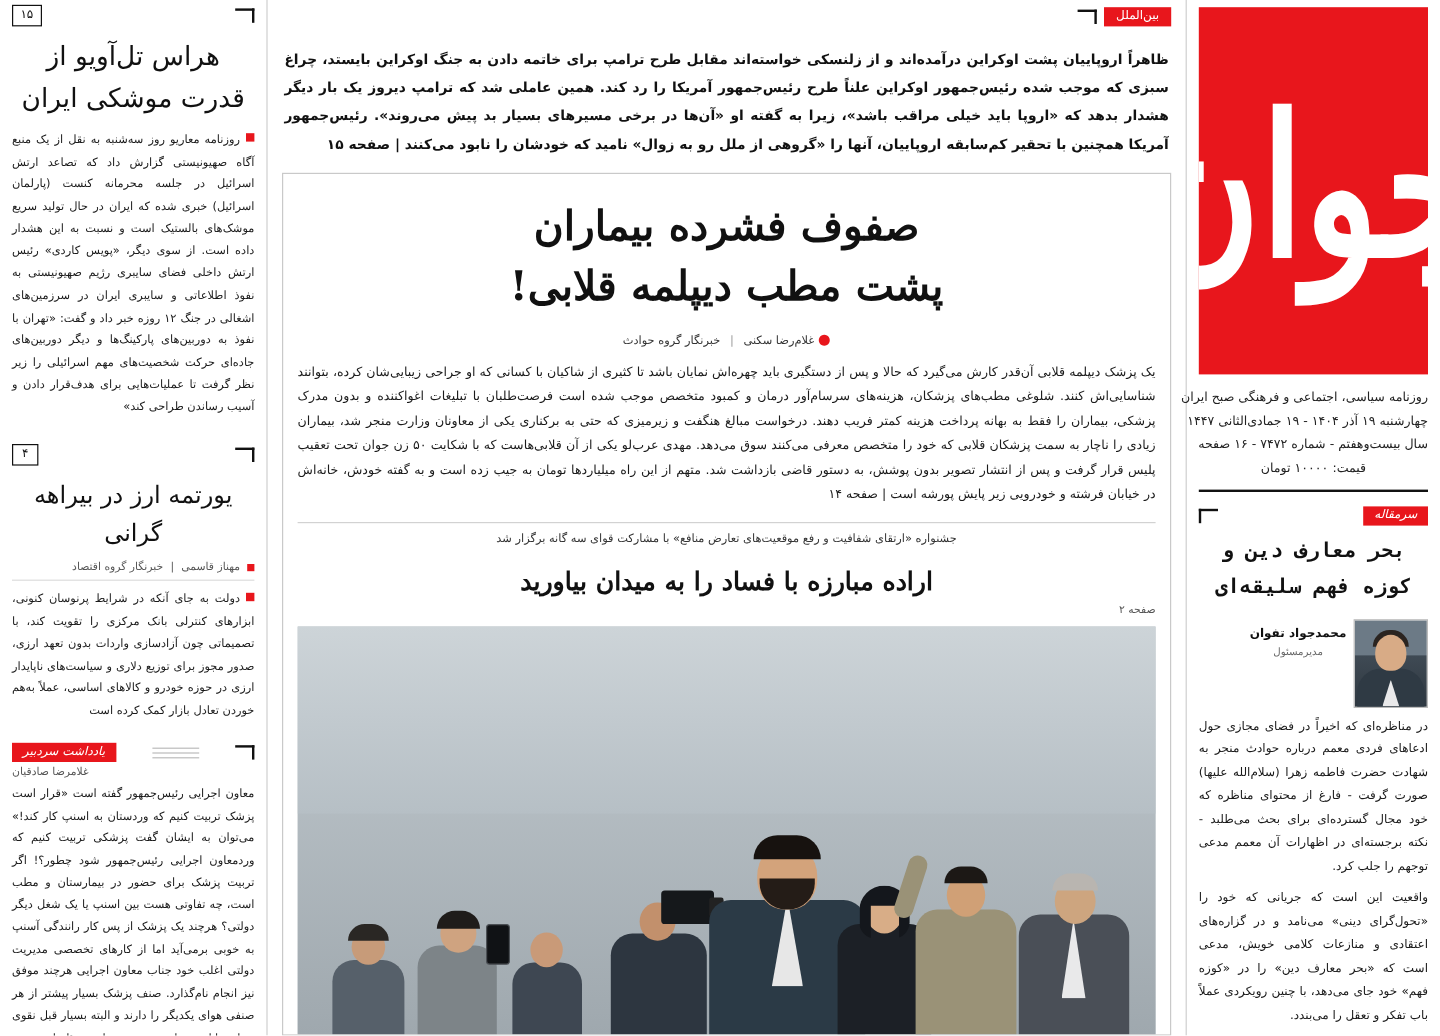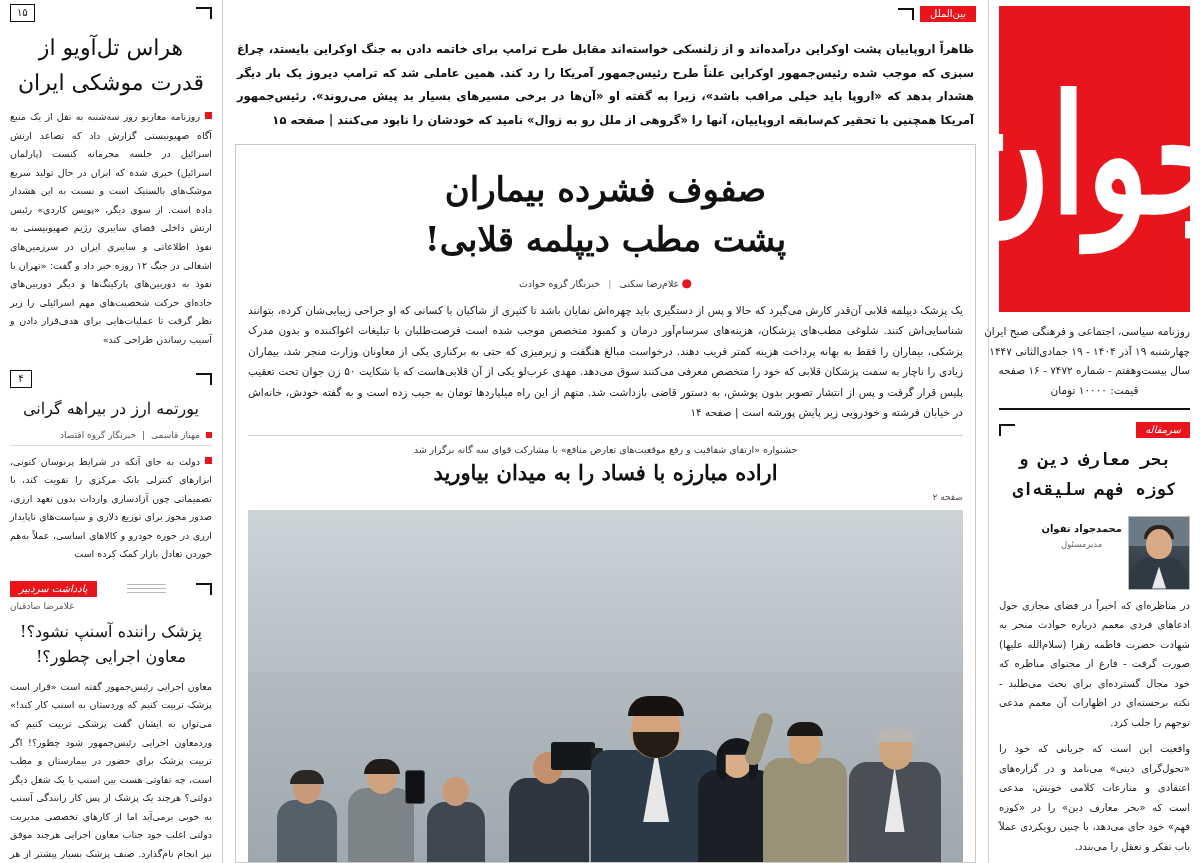--- a/index.html
+++ b/index.html
@@ -140,21 +140,21 @@
   .photo-byline .dot { color:#e8161c; font-size:12px; }
   .photo-byline .sep { color:#999; margin:0 5px; }
   .photo-body {
     font-size:10.5px; line-height:1.95; text-align:justify; color:#1a1a1a;
     margin-bottom:12px;
   }
   .promo {
     border-top:1px solid #d2d2d2;
     padding-top:8px; text-align:center;
   }
-  .promo .kicker { font-size:9.5px; color:#333; margin-bottom:2px; }
+  .promo .kicker { font-size:9.5px; color:#333; margin-bottom:14px; }
   .promo .head {
     font-family:"DejaVu Serif", serif; font-weight:bold;
     font-size:21px; line-height:1.5; margin-bottom:4px;
   }
   .promo .pagref { font-size:9px; color:#555; text-align:right; }
 
   .photo-img {
     margin-top:8px;
     flex:1 1 auto;
     min-height:170px;
@@ -180,21 +180,21 @@
   }
   .num-badge {
     border:1.5px solid #111; font-size:10px; padding:0 6px; line-height:16px;
     min-width:22px; text-align:center;
   }
   .rule-red { height:2px; background:#e8161c; margin:6px 0 8px 0; }
   .left-title {
     font-family:"DejaVu Serif", serif; font-weight:normal;
     text-align:center; font-size:22px; line-height:1.6; margin:4px 0 8px 0;
   }
-  .left-title.sm { font-size:16px; }
+  .left-title.sm { font-size:20px; }
   .byline-line {
     display:flex; justify-content:flex-start; gap:6px; align-items:center;
     font-size:9px; color:#555; border-bottom:1px solid #ddd;
     padding-bottom:5px; margin-bottom:7px;
   }
   .byline-line .sq { width:6px; height:6px; background:#e8161c; display:inline-block; }
   .left-body { font-size:9.5px; line-height:1.95; text-align:justify; color:#1a1a1a; }
   .left-body p { margin:0 0 7px 0; }
   .bullet-sq {
     display:inline-block; width:7px; height:7px; background:#e8161c;
@@ -374,19 +374,18 @@
     <div class="tag-strip">
       <span class="corner-mark"></span>
       <span class="thin-rules">
           <span></span>
           <span></span>
           <span></span>
         </span>
       <span class="tag-red">یادداشت سردبیر</span>
     </div>
     <div style="text-align:left;font-size:9px;color:#555;margin-bottom:4px;">غلامرضا صادقیان</div>
-    <div class="left-title sm">پزشک راننده آسنپ نشود؟! معاون اجرایی چطور؟!</div>
     <div class="left-body">
       <p>معاون اجرایی رئیس‌جمهور گفته است «قرار است پزشک تربیت کنیم که وردستان به اسنپ کار کند!» می‌توان به ایشان گفت پزشکی تربیت کنیم که وردمعاون اجرایی رئیس‌جمهور شود چطور؟! اگر تربیت پزشک برای حضور در بیمارستان و مطب است، چه تفاوتی هست بین اسنپ یا یک شغل دیگر دولتی؟ هرچند یک پزشک از پس کار رانندگی آسنپ به خوبی برمی‌آید اما از کارهای تخصصی مدیریت دولتی اغلب خود جناب معاون اجرایی هرچند موفق نیز انجام نام‌گذارد. صنف پزشک بسیار پیشتر از هر صنفی هوای یکدیگر را دارند و البته بسیار قبل نقوی درباره تابلوی مطب، خود هست‌اند مسئله این صنف که حالا می‌خواهند جلوی افزایش ظرفیت دانشجوی پزشکی را بگیرند، دغدغه علمی و نگرانی از افزایش کیفی دانشجو است و باید افزود که این را مسائل این صنف وردست دولتی‌ها است</p>
     </div>
   </div>
 
 </div>
 
 </body></html>

